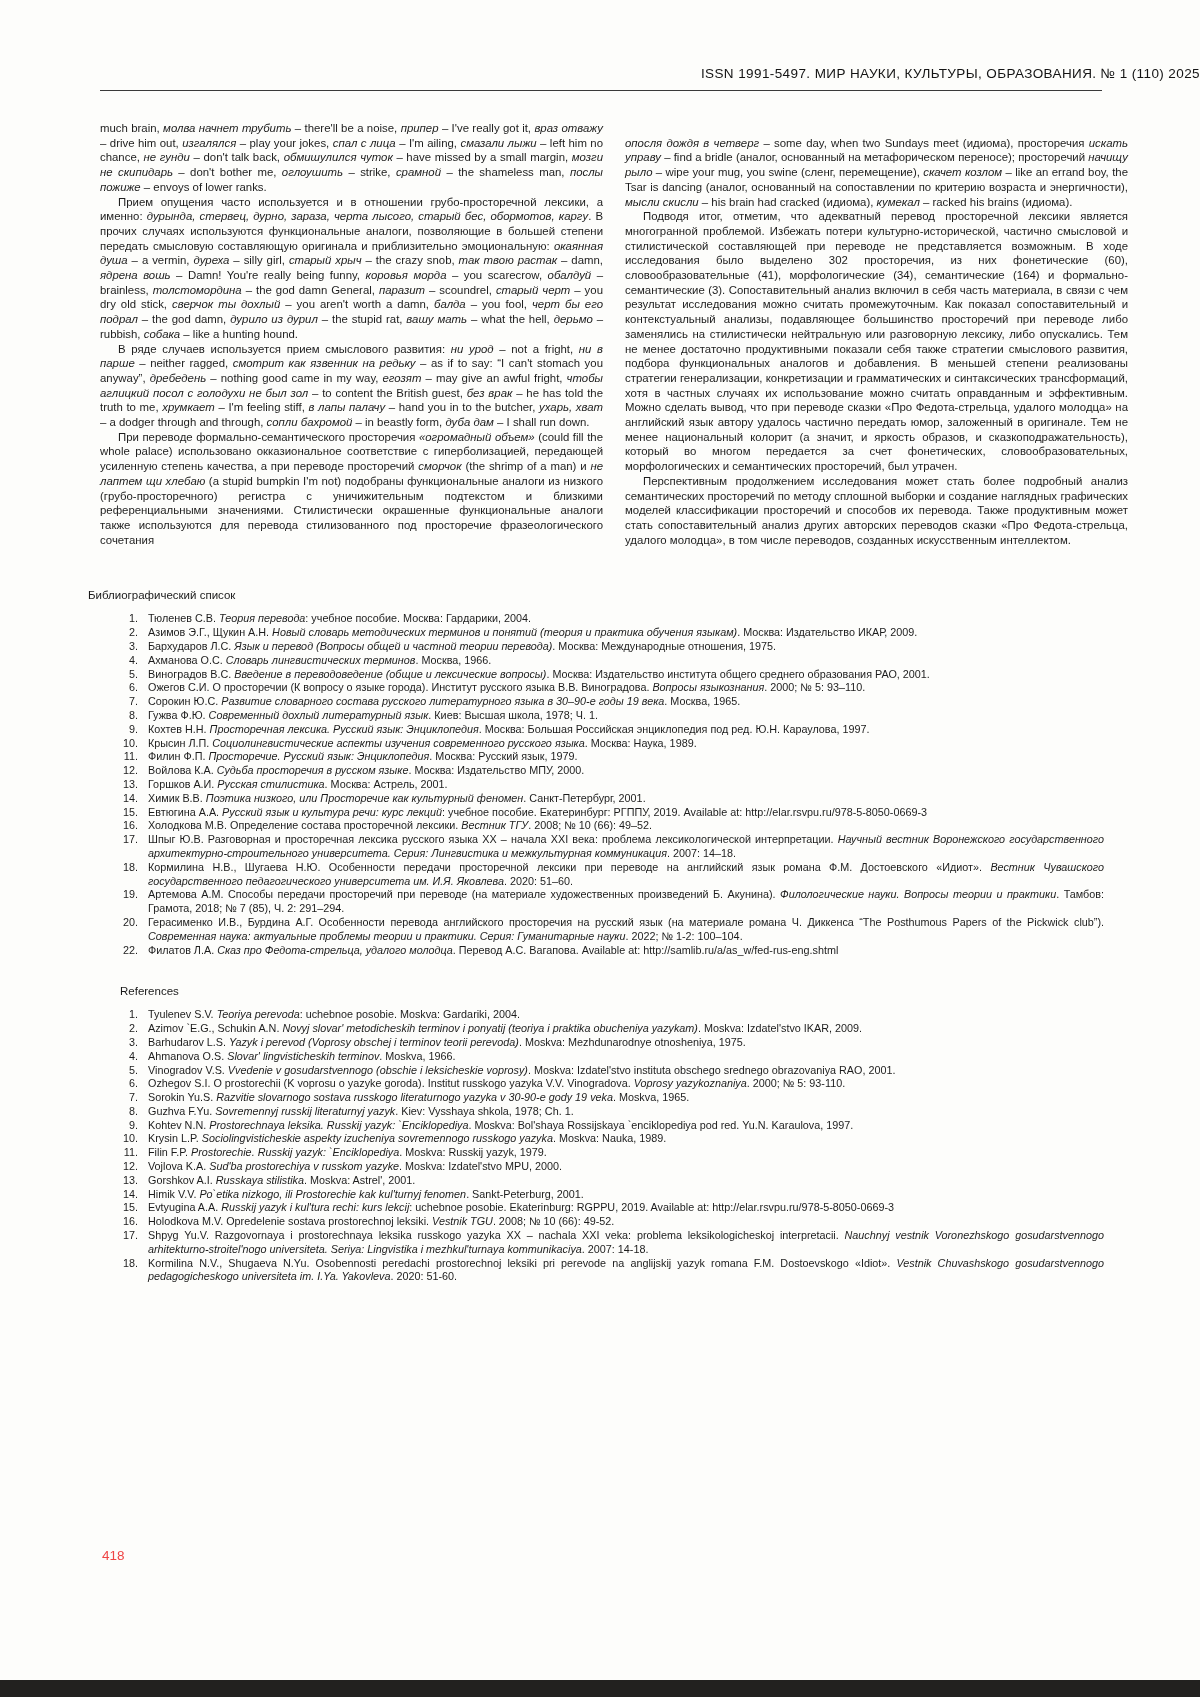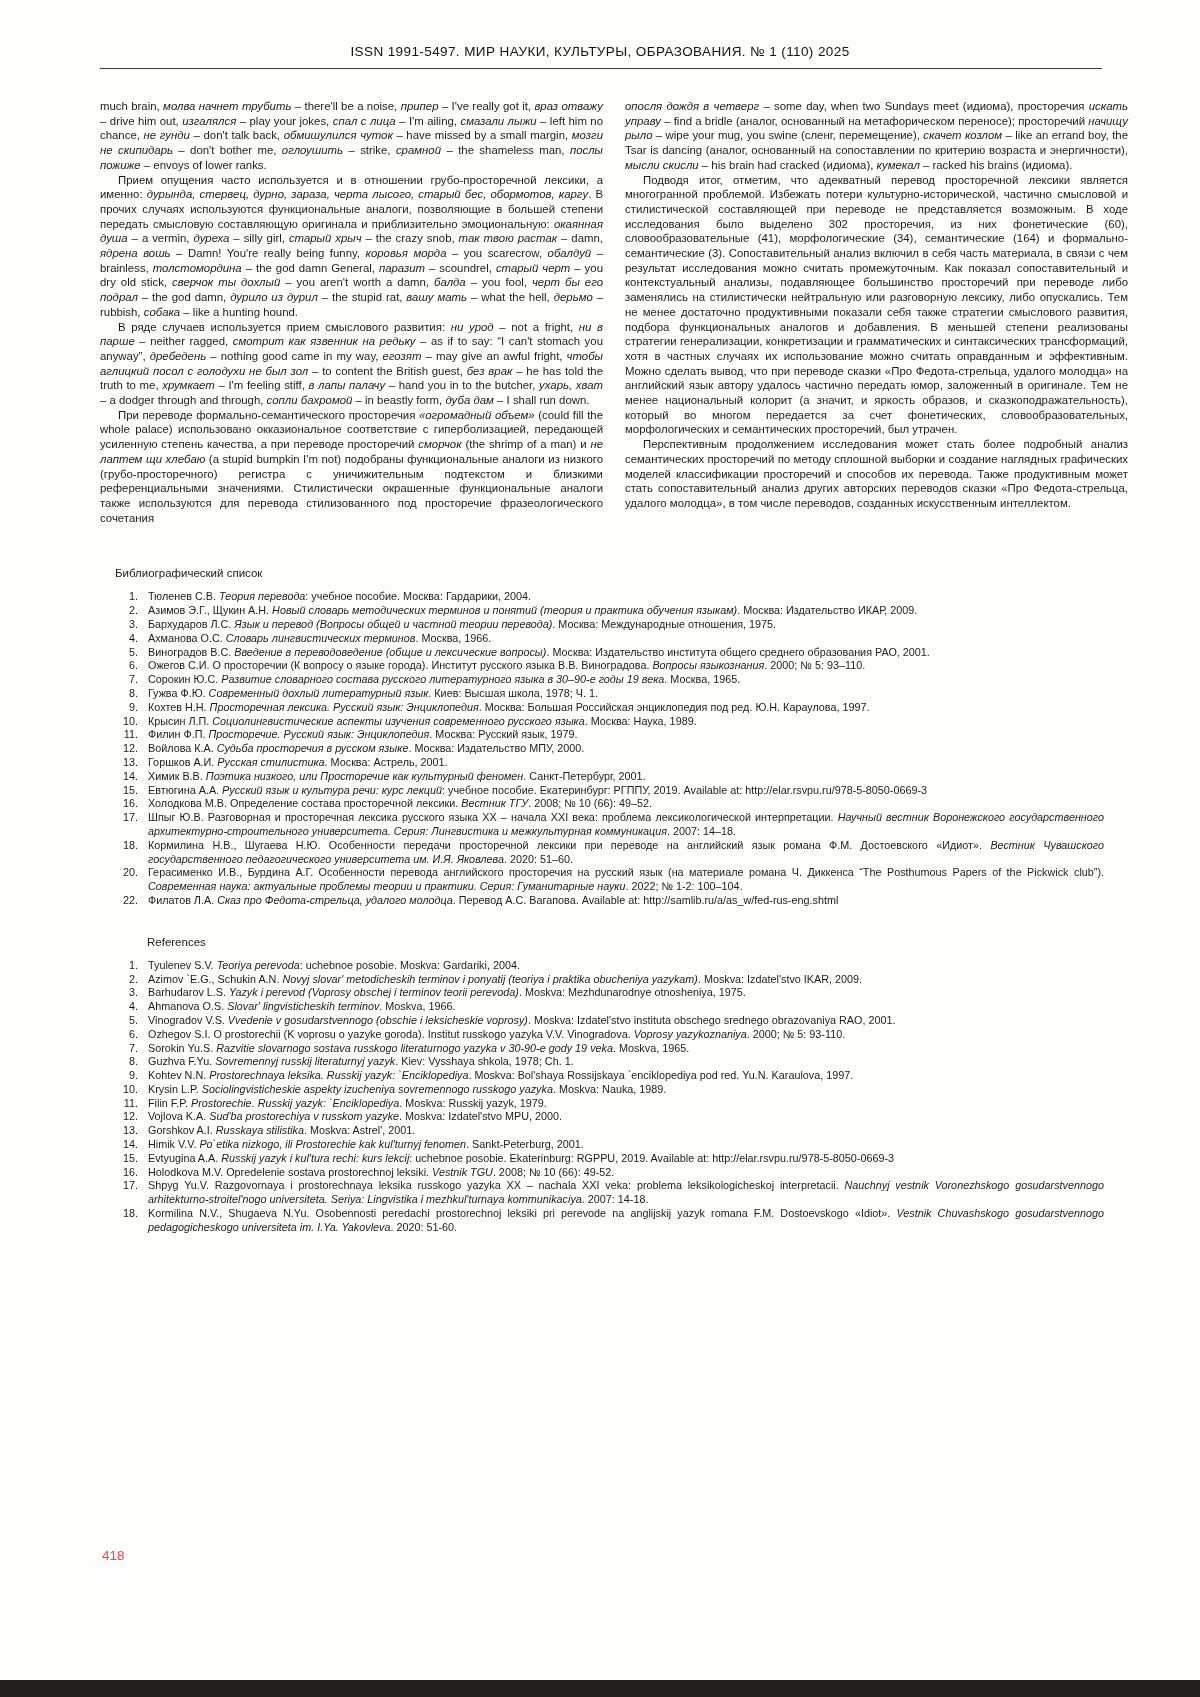--- a/index.html
+++ b/index.html
@@ -9,44 +9,45 @@
     position: relative;
     width: 1200px;
     height: 1697px;
     margin: 0 auto;
     background: #fdfdfb;
     overflow: hidden;
     font-family: "Liberation Sans", "DejaVu Sans", sans-serif;
     color: #1c1c1c;
   }
   .header-line {
-    padding-top: 44px;
-    text-align: center;
+    padding-top: 66px;
+    text-align: right;
     font-size: 13.5px;
     letter-spacing: 0.4px;
     color: #141414;
   }
   .header-rule {
     margin: 9px 98px 0 100px;
     border-top: 1.5px solid #3a3a3a;
     height: 0;
   }
   .columns {
     display: flex;
     gap: 22px;
     margin: 30px 72px 0 100px;
     text-align: justify;
     font-size: 11.4px;
     line-height: 14.7px;
+    align-items: flex-end;
   }
   .col { flex: 1 1 0; min-width: 0; }
   .col p { margin: 0; text-indent: 18px; }
   .col p.no-indent { text-indent: 0; }
   .section-title {
-    margin: 42px 96px 0 115px;
+    margin: 42px 96px 0 88px;
     font-size: 11.5px;
     color: #1a1a1a;
   }
   .ref-list {
     list-style: none;
     margin: 11px 96px 0 118px;
     padding: 0;
     font-size: 10.8px;
     line-height: 13.8px;
     text-align: justify;
@@ -165,20 +166,24 @@
         </li>
         <li>
           <span class="ref-num">17.</span>
           <span class="ref-text">Шпыг Ю.В. Разговорная и просторечная лексика русского языка XX – начала XXI века: проблема лексикологической интерпретации. <i>Научный вестник Воронежского государственного архитектурно-строительного университета. Серия: Лингвистика и межкультурная коммуникация</i>. 2007: 14–18.</span>
         </li>
         <li>
           <span class="ref-num">18.</span>
           <span class="ref-text">Кормилина Н.В., Шугаева Н.Ю. Особенности передачи просторечной лексики при переводе на английский язык романа Ф.М. Достоевского «Идиот». <i>Вестник Чувашского государственного педагогического университета им. И.Я. Яковлева</i>. 2020: 51–60.</span>
         </li>
         <li>
+          <span class="ref-num">19.</span>
+          <span class="ref-text">Артемова А.М. Способы передачи просторечий при переводе (на материале художественных произведений Б. Акунина). <i>Филологические науки. Вопросы теории и практики</i>. Тамбов: Грамота, 2018; № 7 (85), Ч. 2: 291–294.</span>
+        </li>
+        <li>
           <span class="ref-num">20.</span>
           <span class="ref-text">Герасименко И.В., Бурдина А.Г. Особенности перевода английского просторечия на русский язык (на материале романа Ч. Диккенса “The Posthumous Papers of the Pickwick club”). <i>Современная наука: актуальные проблемы теории и практики. Серия: Гуманитарные науки</i>. 2022; № 1-2: 100–104.</span>
         </li>
         <li>
           <span class="ref-num">22.</span>
           <span class="ref-text">Филатов Л.А. <i>Сказ про Федота-стрельца, удалого молодца</i>. Перевод А.С. Вагапова. Available at: http://samlib.ru/a/as_w/fed-rus-eng.shtml</span>
         </li>
       </ol>
   </div>
 

